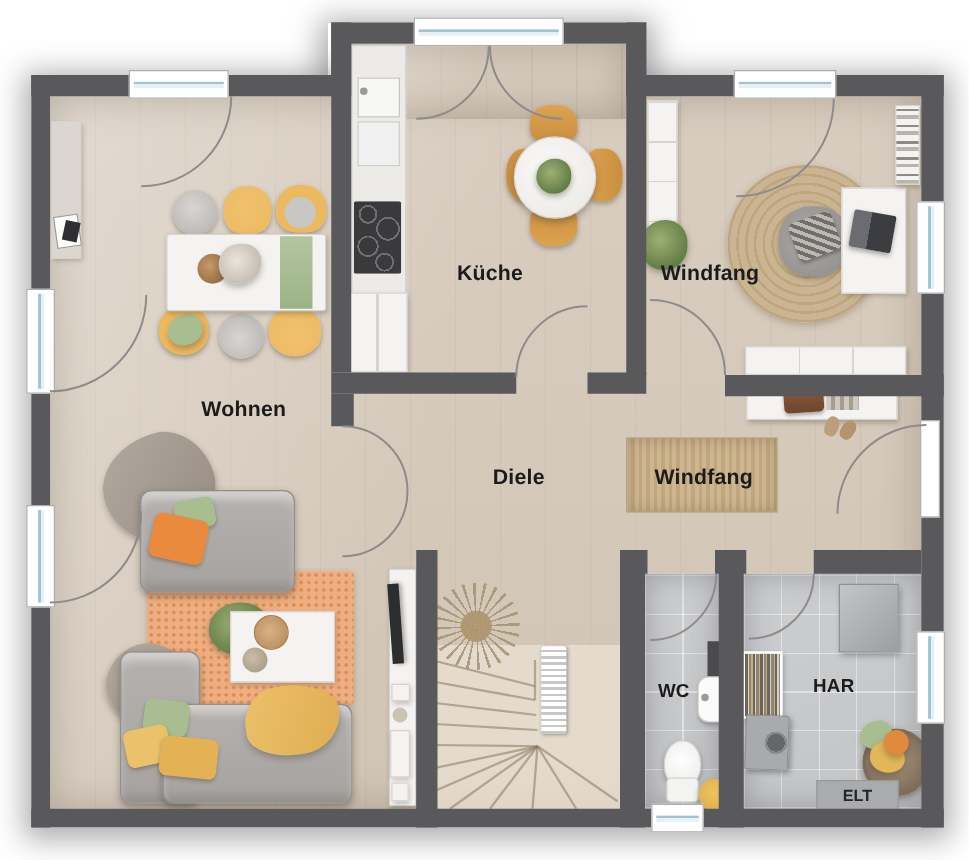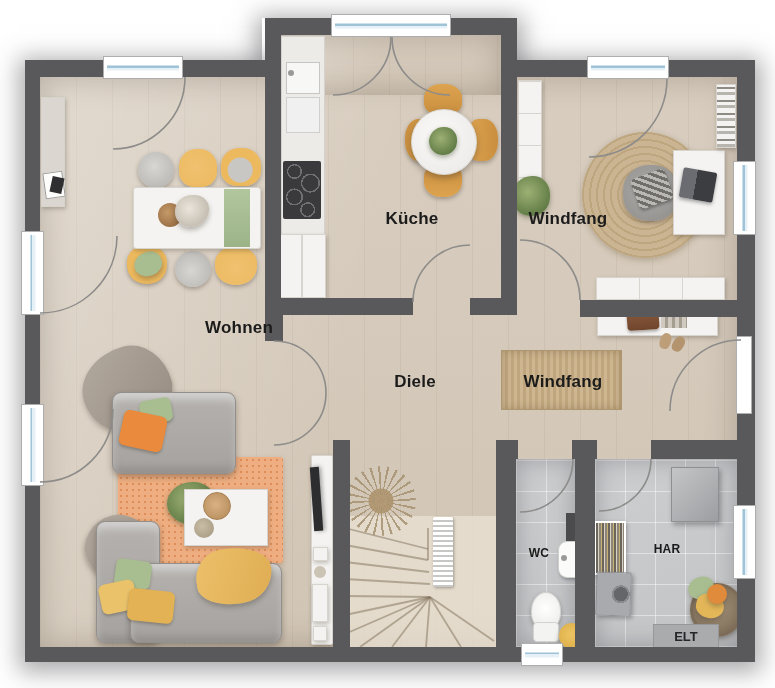--- a/index.html
+++ b/index.html
@@ -42,21 +42,21 @@
     background:radial-gradient(circle at 42% 40%, #9db074, #5f7a44 75%);
     box-shadow:0 2px 5px rgba(60,70,40,.45);}
   
   .overlay{position:absolute;left:0;top:0;z-index:6;pointer-events:none;}
   .stairs-svg{position:absolute;left:0;top:0;z-index:2;pointer-events:none;}
   .arc{stroke:var(--door-arc,#8d8c8a);fill:none;stroke-width:1.6;}
   .tread{stroke:rgba(135,118,96,.55);stroke-width:1.8;}
   
   .lbl{position:absolute;z-index:7;transform:translate(-50%,-50%);
     font-weight:700;font-size:17px;color:var(--label-text,#1b1b1b);letter-spacing:.2px;white-space:nowrap;}
-  .lbl.small{font-size:12px;}
+  .lbl.small{font-size:15px;}
   .elt-box{position:absolute;z-index:3;background:#a9abad;border:1px solid #96989b;
     display:flex;align-items:center;justify-content:center;
     font-weight:700;font-size:13px;color:#26262a;}
 </style>
 </head>
 <body>
 
 <div class="plan">
 
   <div class="bshadow" style="left:25px;top:60px;width:730px;height:602px;"></div>
@@ -222,21 +222,21 @@
     <path class="arc" d="M392,37 A58,58 0 0 0 450,95"></path>
     <path class="arc" d="M667,79 A78,78 0 0 1 589,157"></path>
     <path class="arc" d="M413,302 A57,57 0 0 1 470,245"></path>
     <path class="arc" d="M580,300 A60,60 0 0 0 520,240"></path>
     <path class="arc" d="M274,341 A52,52 0 0 1 274,445"></path>
     <path class="arc" d="M741,340 A71,71 0 0 0 670,411"></path>
     <path class="arc" d="M573,459 A53,53 0 0 1 520,512"></path>
     <path class="arc" d="M651,459 A52,52 0 0 1 599,511"></path>
   </svg>
 
-  <div class="lbl" style="left:195px;top:328px;margin-left:44px;">Wohnen</div>
-  <div class="lbl" style="left:412px;top:219px;">Küche</div>
+  <div class="lbl" style="left:195px;top:328px;">Wohnen</div>
+  <div class="lbl" style="left:392px;top:219px;">Küche</div>
   <div class="lbl" style="left:568px;top:219px;">Windfang</div>
   <div class="lbl" style="left:415px;top:382px;">Diele</div>
   <div class="lbl" style="left:563px;top:382px;">Windfang</div>
   <div class="lbl small" style="left:539px;top:553px;">WC</div>
   <div class="lbl small" style="left:667px;top:549px;">HAR</div>
 
 </div>
 
 </body></html>

